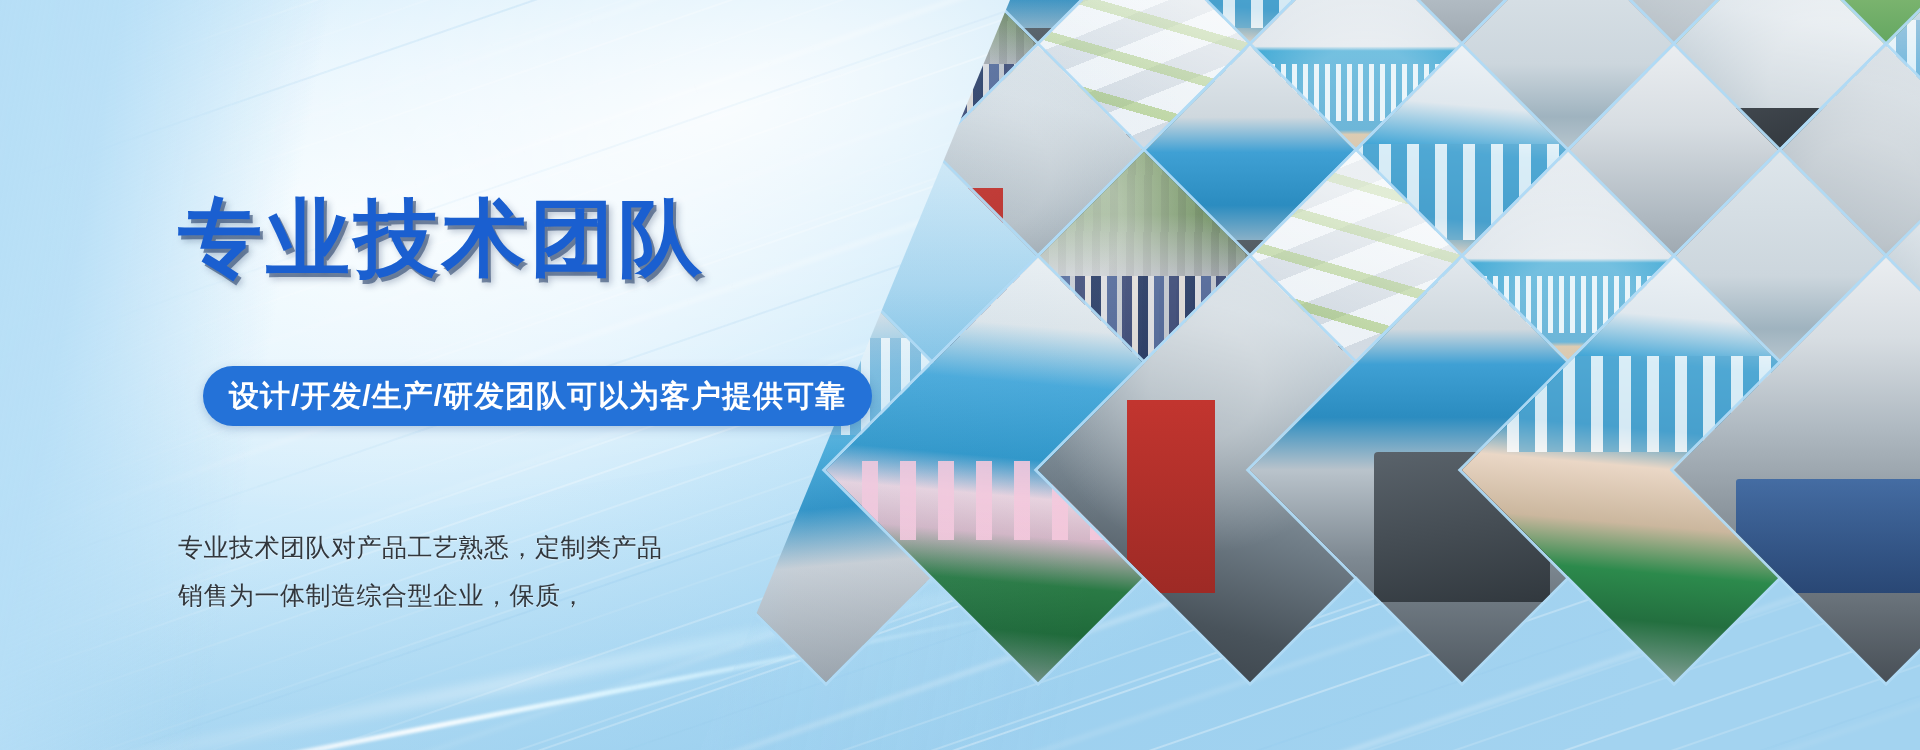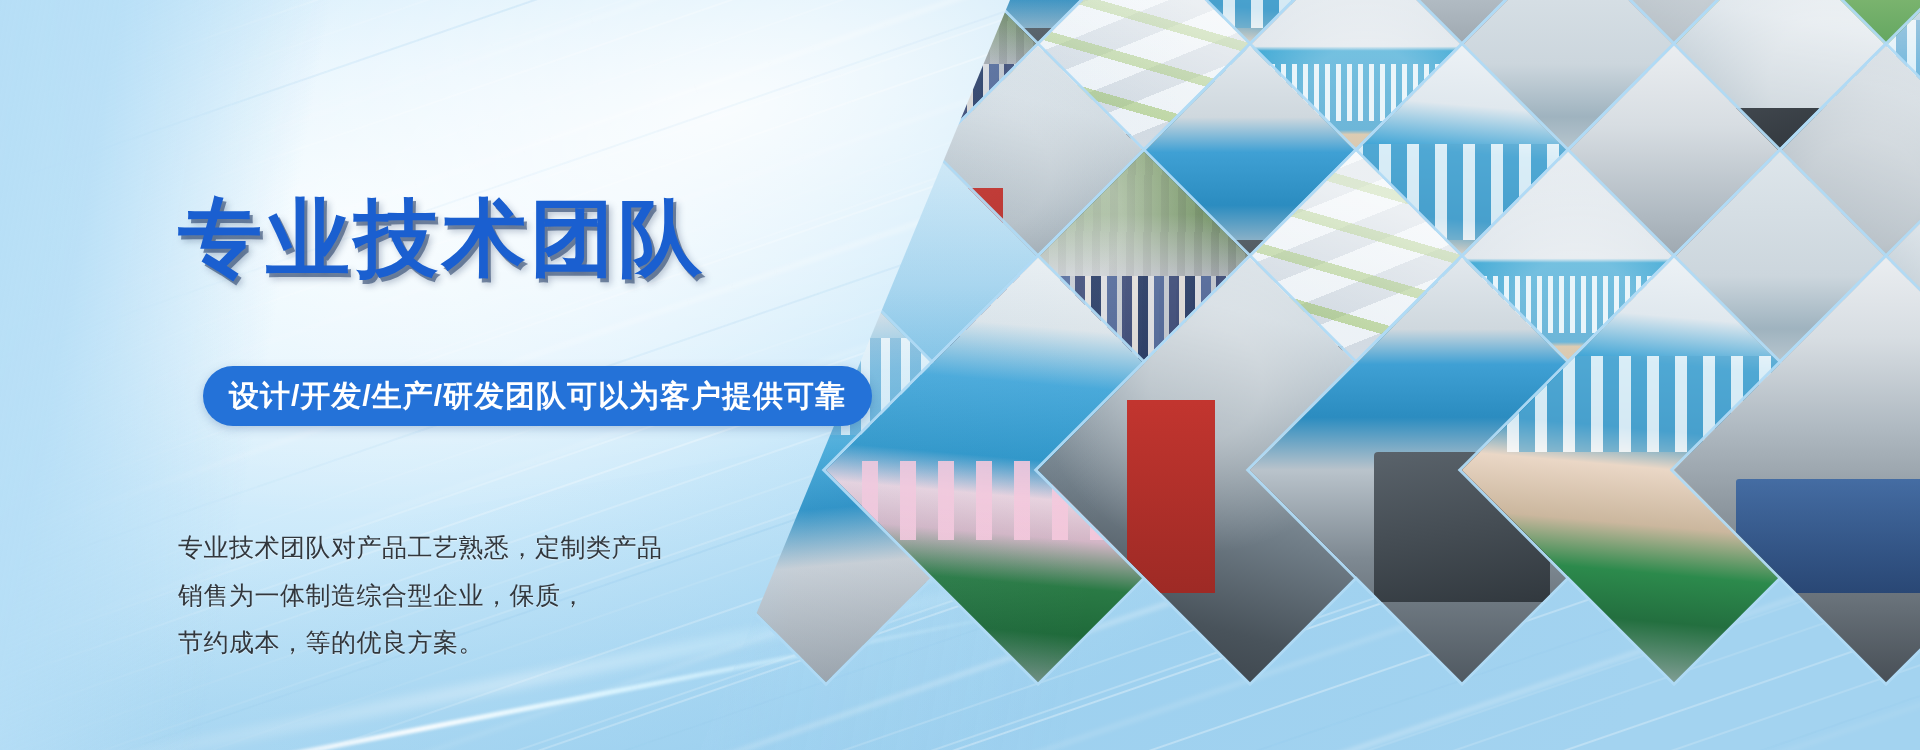--- a/index.html
+++ b/index.html
@@ -410,17 +410,16 @@
 
     <div class="headline" id="line2">专业技术团队</div>
 
     <div id="badge">
       <span>设计/开发/生产/研发团队可以为客户提供可靠</span>
     </div>
 
     <div id="para">
       <p>专业技术团队对产品工艺熟悉，定制类产品</p>
       <p>销售为一体制造综合型企业，保质，</p>
-      <p>节约成本，等的优良方案。</p>
     </div>
 
   </div>
 </div>
 
 </body></html>

